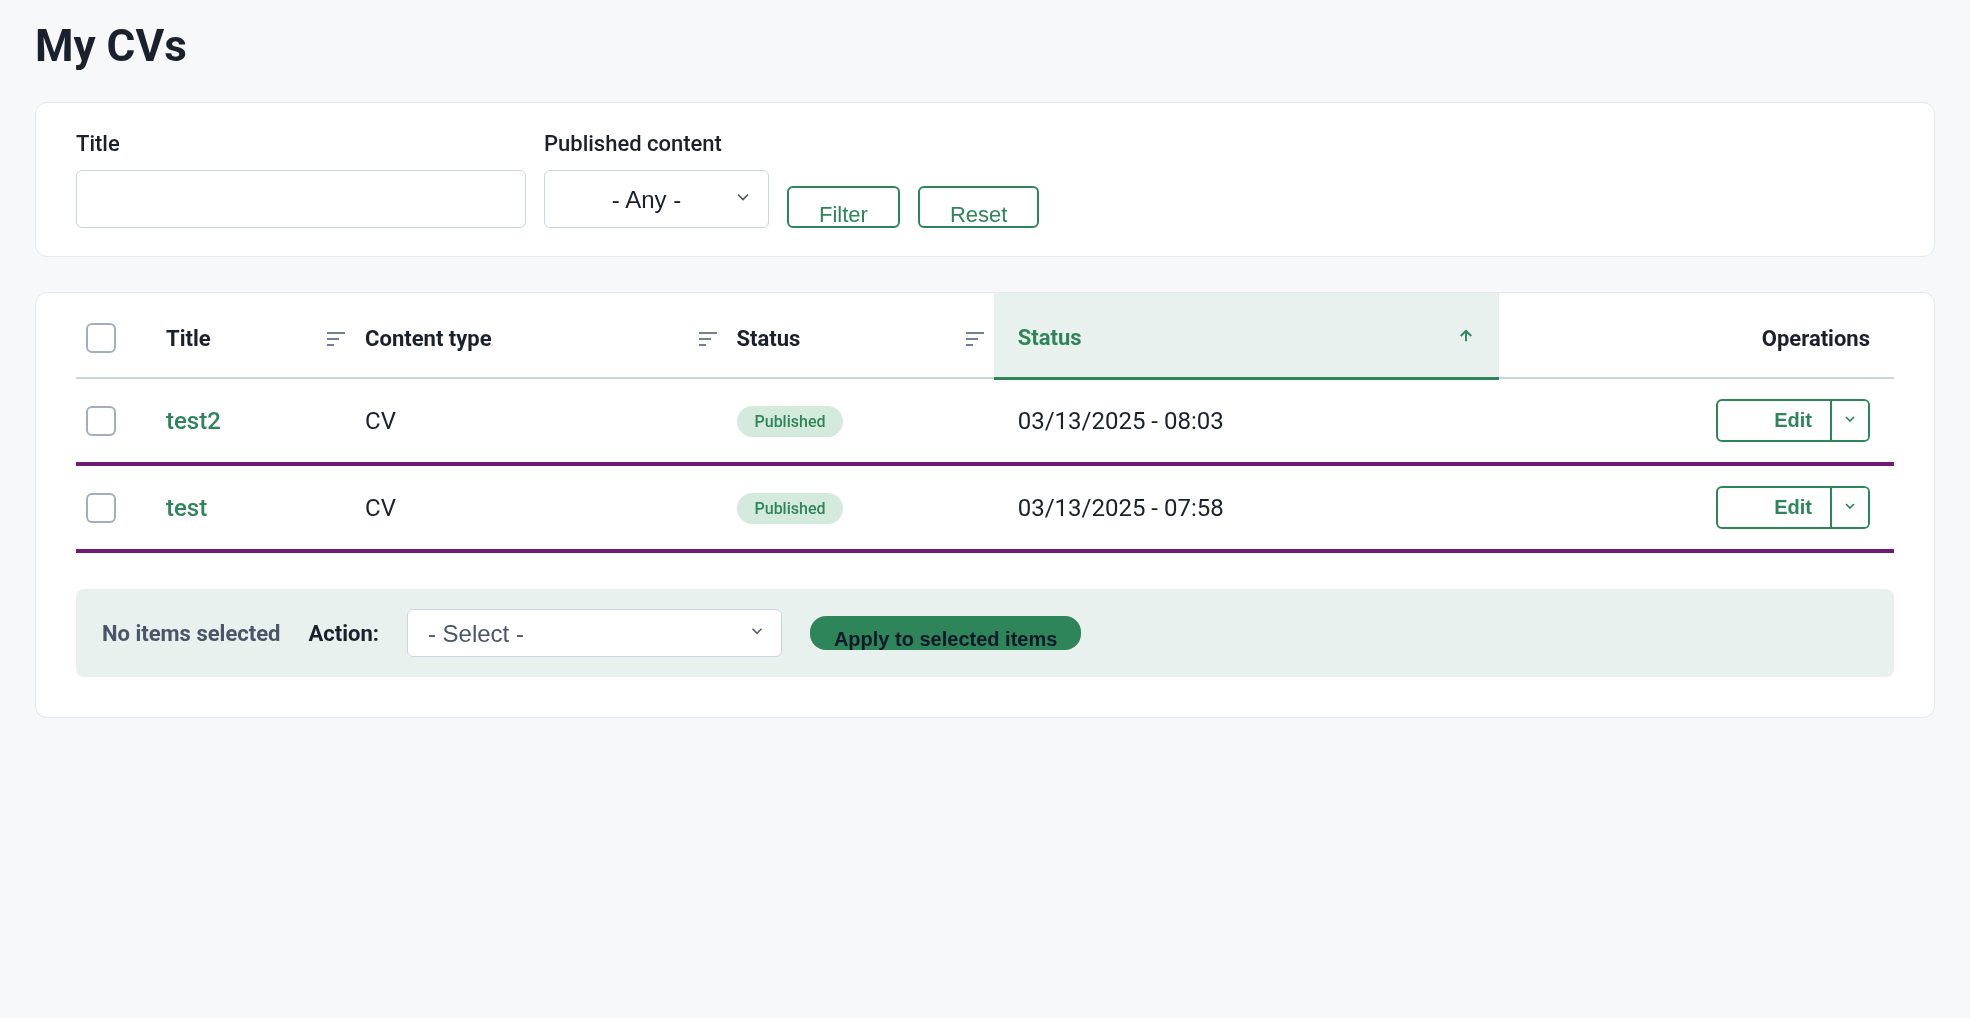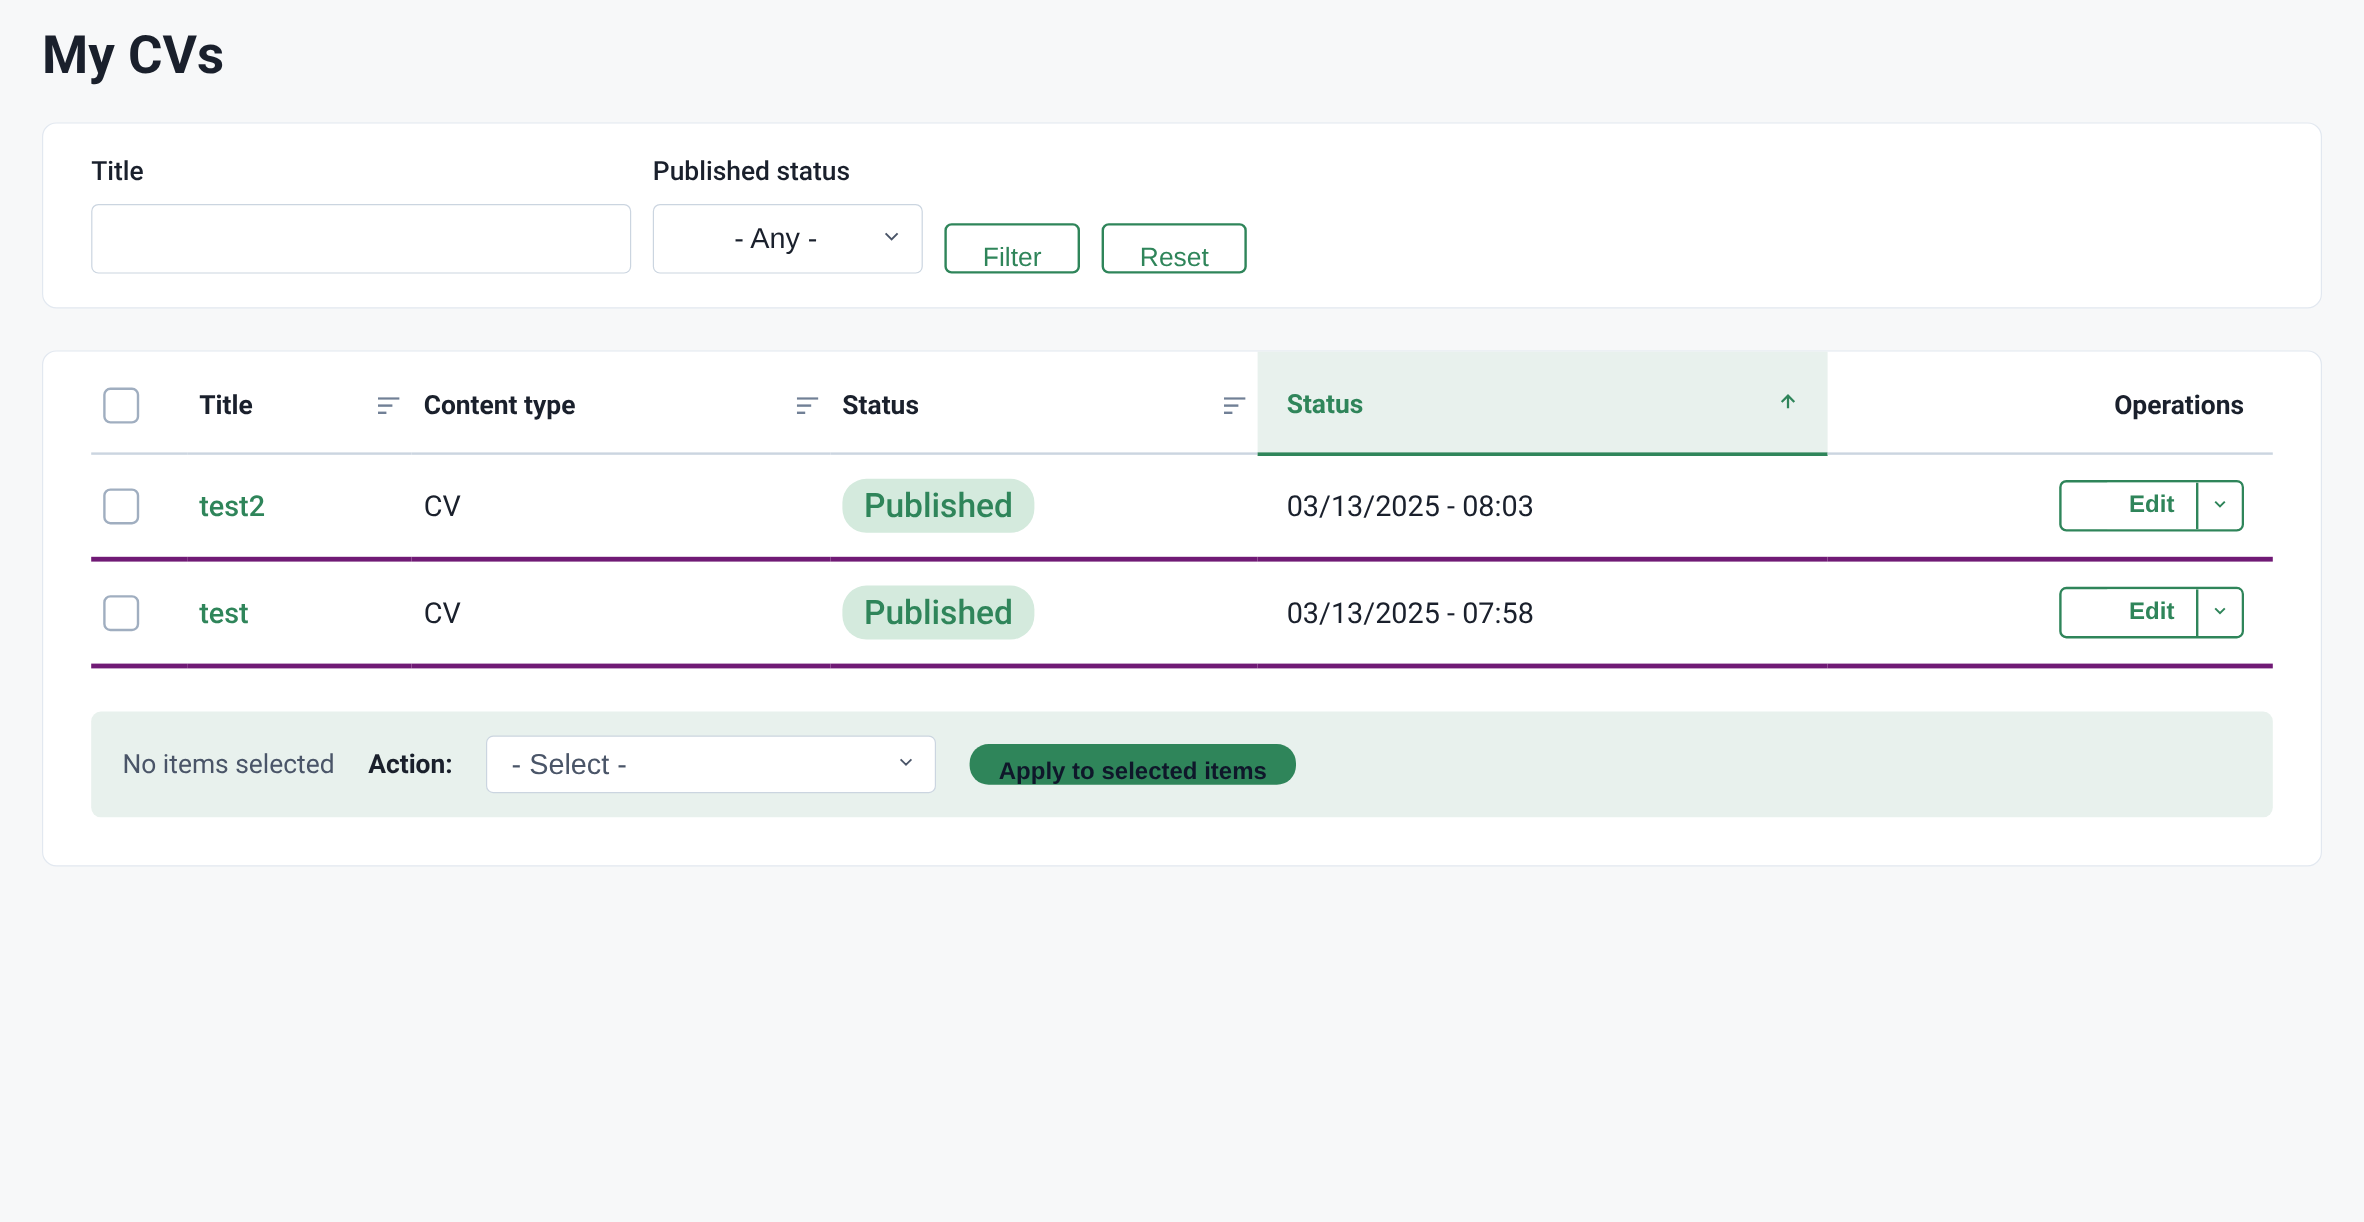--- a/index.html
+++ b/index.html
@@ -149,21 +149,21 @@
       font-weight: 500;
       text-decoration: none;
       cursor: pointer;
     }
     .badge {
       display: inline-block;
       background: #d4eadd;
       color: #2f855a;
       padding: 6px 18px;
       border-radius: 20px;
-      font-size: 28px;
+      font-size: 16px;
       font-weight: 500;
     }
     .edit-btn-group {
       display: inline-flex;
       border: 2px solid #2f855a;
       border-radius: 6px;
       overflow: hidden;
     }
     .edit-btn {
       background: #fff;
@@ -189,20 +189,21 @@
       border-radius: 8px;
       padding: 20px 26px;
       margin-top: 36px;
       display: flex;
       align-items: center;
       gap: 28px;
     }
     .bulk-text {
       font-size: 22px;
       color: #4a5568;
+      font-weight: bold;
     }
     .bulk-label {
       font-size: 22px;
       font-weight: 700;
       color: #1a202c;
     }
     .bulk-select-wrapper {
       position: relative;
       width: 375px;
     }
@@ -242,21 +243,21 @@
   <h1 class="page-title">My CVs</h1>
 </div>
 
 <div class="card">
   <div class="filter-row">
     <div class="filter-group">
       <label class="filter-label">Title</label>
       <input type="text" class="text-input" value="" style="">
     </div>
     <div class="filter-group">
-      <label class="filter-label">Published status</label>
+      <label class="filter-label">Published content</label>
       <div class="select-wrapper">
         <select class="select-input">
           <option>- Any -</option>
         </select>
         <span class="select-chevron">
           <svg width="20" height="20" viewBox="0 0 24 24" fill="none" stroke="#4a5568" stroke-width="2">
               <polyline points="6 9 12 15 18 9"></polyline>
             </svg>
         </span>
       </div>

